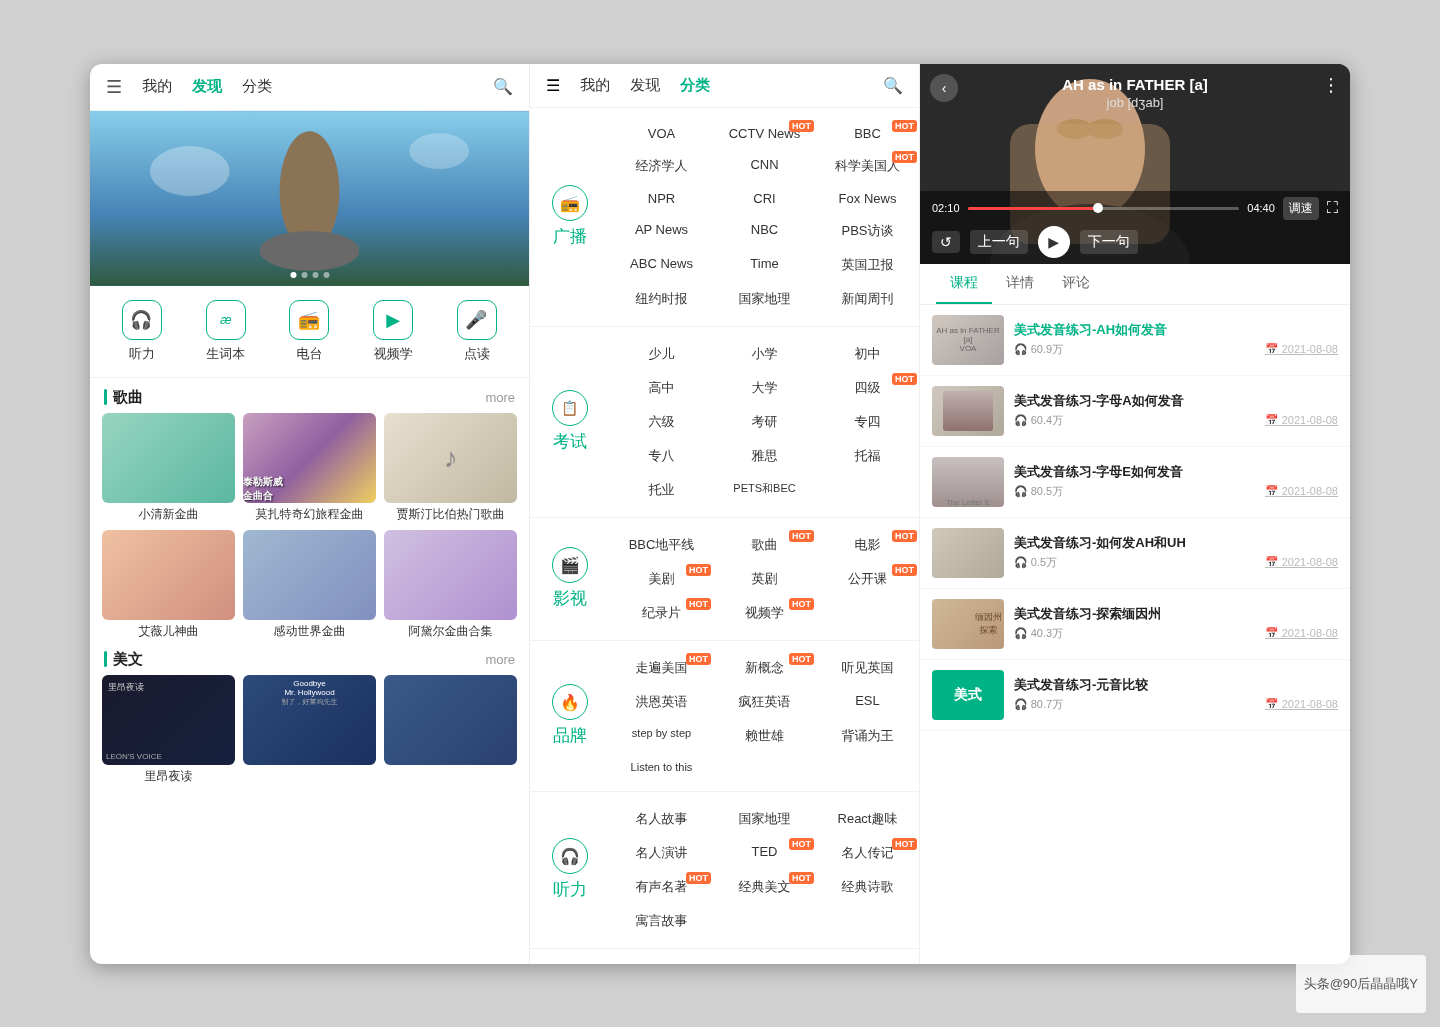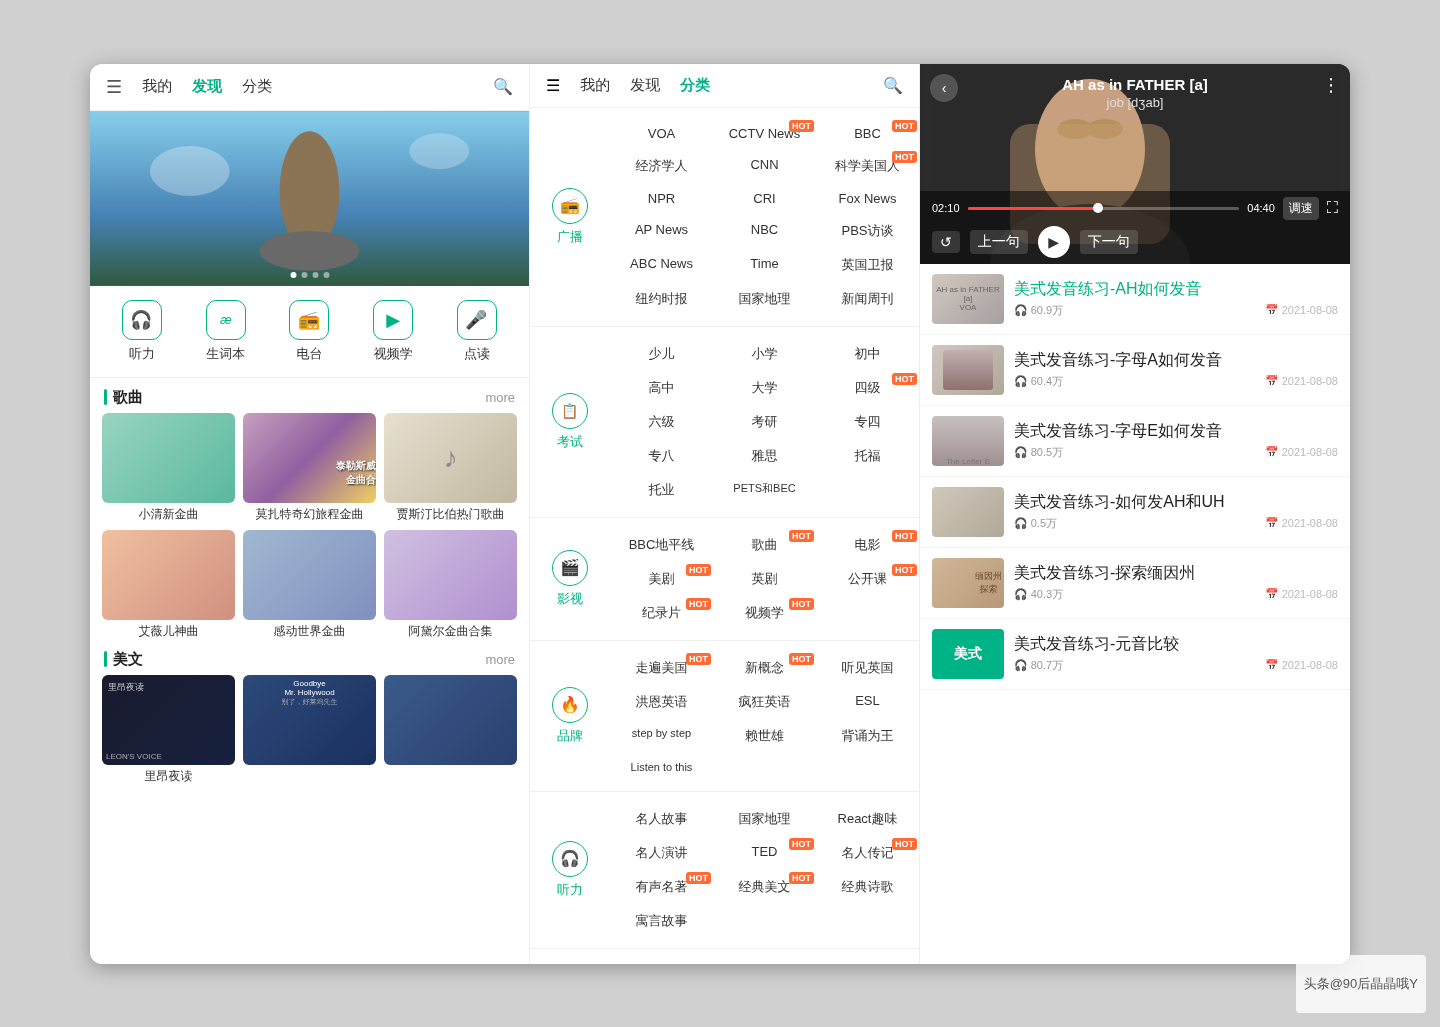--- a/index.html
+++ b/index.html
@@ -192,21 +192,21 @@
       border-radius: 50%;
       border: 1.5px solid #00b386;
       display: flex;
       align-items: center;
       justify-content: center;
       color: #00b386;
       font-size: 16px;
       margin-bottom: 4px;
     }
     .cat-name {
-      font-size: 13px;
+      font-size: 17px;
       color: #00b386;
       font-weight: 500;
     }
     .cat-items-grid {
       flex: 1;
       display: grid;
       grid-template-columns: repeat(3, 1fr);
       gap: 0;
     }
     .cat-item {
@@ -391,30 +391,30 @@
       border-radius: 4px;
       flex-shrink: 0;
       overflow: hidden;
     }
     .ct-1 { background: linear-gradient(135deg, #c0c0c0, #909090); position: relative; }
     .ct-2 { background: linear-gradient(135deg, #d0c8c0, #b0a898); }
     .ct-3 { background: linear-gradient(135deg, #c8c0c0, #a89090); }
     .ct-4 { background: linear-gradient(135deg, #d0d0c0, #b0b090); }
     .ct-5 { background: linear-gradient(135deg, #d8c0a8, #c0a888); }
     .course-info { flex: 1; }
-    .course-name { font-size: 16px; color: #222; font-weight: 400; margin-bottom: 4px; line-height: 1.3; }
+    .course-name { font-size: 13px; color: #222; font-weight: 700; margin-bottom: 4px; line-height: 1.3; }
     .course-meta {
       display: flex;
       align-items: center;
       justify-content: space-between;
       font-size: 11px;
       color: #999;
     }
     .meta-views { display: flex; align-items: center; gap: 3px; }
-    .meta-date { color: #bbb; }
+    .meta-date { color: #bbb; text-decoration: underline; }
     .watermark {
       position: fixed;
       bottom: 14px;
       right: 14px;
       font-size: 13px;
       color: #555;
       background: rgba(255,255,255,0.8);
       padding: 20px 8px;
       border-radius: 4px;
     }
@@ -496,21 +496,21 @@
         <span class="section-title">歌曲</span>
         <span class="section-more">more</span>
       </div>
       <div class="grid-3">
         <div class="card-item">
           <div class="card-thumb thumb-1"></div>
           <div class="card-label">小清新金曲</div>
         </div>
         <div class="card-item">
           <div class="card-thumb thumb-2">
-            <div style="position:absolute; bottom:16px; left:0; right:0; text-align:right; color:#fff; font-size:10px; font-weight:bold; text-shadow:1px 1px 2px rgba(0,0,0,0.8);padding-left:21px;">泰勒斯威<br>金曲合</div>
+            <div style="position:absolute; bottom:0; left:0; right:0; text-align:left; color:#fff; font-size:10px; font-weight:bold; text-shadow:1px 1px 2px rgba(0,0,0,0.8);">泰勒斯威<br>金曲合</div>
           </div>
           <div class="card-label">莫扎特奇幻旅程金曲</div>
         </div>
         <div class="card-item">
           <div class="card-thumb thumb-3">
             <div style="width:100%; height:100%; background: linear-gradient(135deg,#e8e0d0,#c0b8a0); display:flex; align-items:center; justify-content:center;">
               <div style="font-size:28px; color:#888;">♪</div>
             </div>
           </div>
           <div class="card-label">贾斯汀比伯热门歌曲</div>
@@ -711,20 +711,25 @@
           <div class="ctrl-left">
             <span class="ctrl-btn">↺</span>
             <span class="ctrl-btn">上一句</span>
             <div class="play-btn">▶</div>
             <span class="ctrl-btn">下一句</span>
           </div>
         </div>
       </div>
     </div>
 
+    <div class="course-tabs">
+      <div class="course-tab active">课程</div>
+      <div class="course-tab">详情</div>
+      <div class="course-tab">评论</div>
+    </div>
 
 
     <div class="course-list">
 
       <div class="course-item">
         <div class="course-thumb ct-1">
           <div style="width:100%; height:100%; background: linear-gradient(135deg,#d0c8c0,#a8a0a0); display:flex; align-items:center; justify-content:center; font-size:8px; color:#666; text-align:center; padding:2px;">AH as in FATHER [a]<br>VOA</div>
         </div>
         <div class="course-info">
           <div class="course-name" style="color:#00b386;">美式发音练习-AH如何发音</div>

